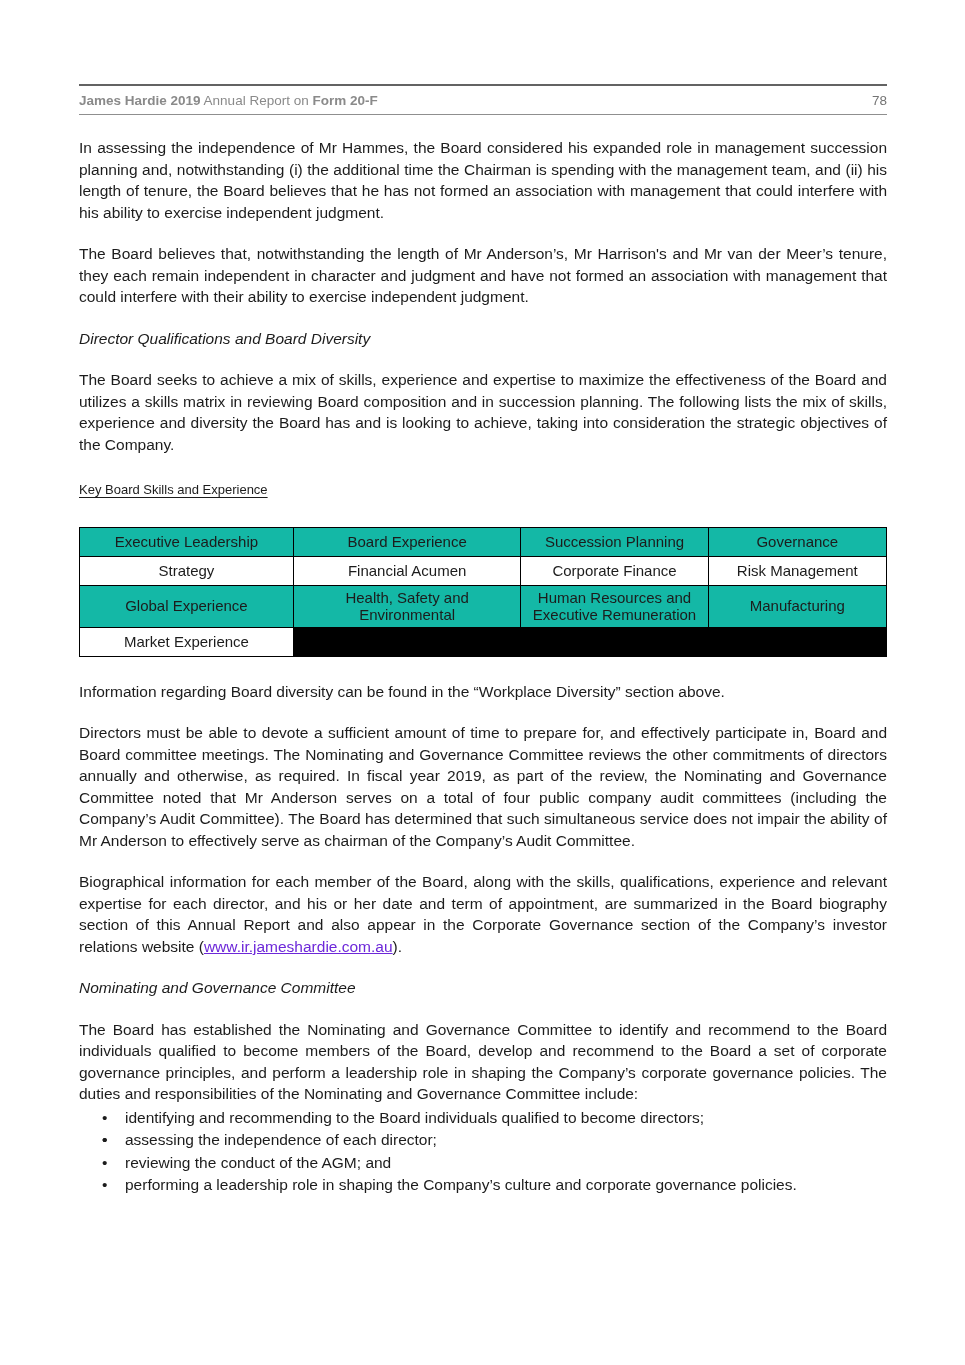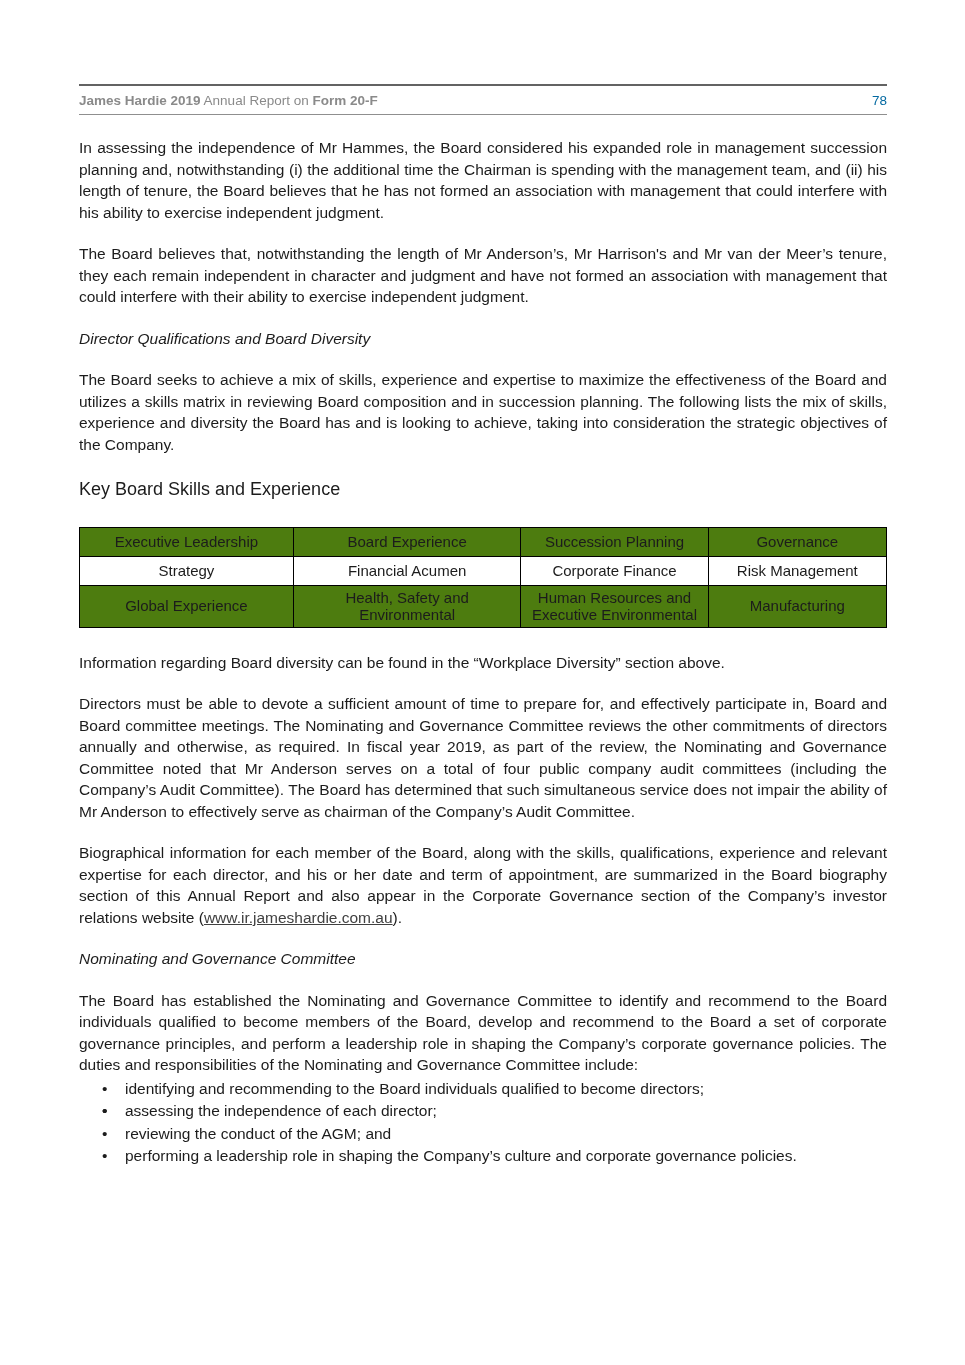--- a/index.html
+++ b/index.html
@@ -18,43 +18,43 @@
   
   .rule-top    { border-top:2px solid #636363; }
   .rule-bottom { border-top:1px solid #8f8f8f; }
   .header-row {
     display:flex; justify-content:space-between; align-items:center;
     height:28px;
     font-size:13.5px; color:#8a8a8a;
   }
   .hdr-bold { font-weight:bold; }
   .hdr-reg  { font-weight:normal; white-space:pre; }
-  .page-num { color:#0369a1; }
+  .page-num { color:#737373; }
 
   
   .body-copy { margin-top:22px; font-size:15.5px; line-height:21.5px; }
   p.para { margin:0 0 20px 0; text-align:justify; }
   p.para:last-child { margin-bottom:0; }
   .heading-italic { margin:12px 0 20px 0; font-style:italic; font-size:15.5px; }
-  .heading-underline { margin:24px 0 24px 0; font-size:18px; text-underline-offset:3px; }
-  .link { text-decoration:underline; color:#404040; cursor:pointer; }
+  .heading-underline { margin:24px 0 24px 0; font-size:13px; text-decoration:underline; text-underline-offset:3px; }
+  .link { text-decoration:underline; color:#6d28d9; cursor:pointer; }
 
   
   table.skills {
     width:100%; border-collapse:collapse; table-layout:fixed;
     margin:26px 0 24px 0;
     font-size:15px; line-height:17.5px;
   }
   table.skills td {
     border:1.5px solid #000;
     text-align:center; vertical-align:middle;
     padding:3px 8px;
     height:22px;
   }
-  td.gray  { background:#4d7c0f;margin-left:33px; }
+  td.gray  { background:#14b8a6;margin-left:33px; }
   td.white { background:#ffffff;margin-top:48px; }
   td.black { background:#000000; border-color:#000; }
   col.c1 { width:26.5%; } col.c2 { width:28.2%; }
   col.c3 { width:23.2%; } col.c4 { width:22.1%; }
 
   
   ul.bullets { list-style:none; margin:2px 0 0 0; padding:0; }
   ul.bullets li {
     position:relative;
     padding-left:46px;
@@ -110,22 +110,26 @@
         </tr>
         <tr>
           <td class="white">Strategy</td>
           <td class="white">Financial Acumen</td>
           <td class="white">Corporate Finance</td>
           <td class="white">Risk Management</td>
         </tr>
         <tr>
           <td class="gray">Global Experience</td>
           <td class="gray">Health, Safety and Environmental</td>
-          <td class="gray">Human Resources and Executive Environmental</td>
+          <td class="gray">Human Resources and Executive Remuneration</td>
           <td class="gray">Manufacturing</td>
+        </tr>
+        <tr>
+          <td class="white">Market Experience</td>
+          <td class="black" colspan="3"></td>
         </tr>
       </tbody>
     </table>
 
     <p class="para">Information regarding Board diversity can be found in the “Workplace Diversity” section above.</p>
 
     <p class="para">Directors must be able to devote a sufficient amount of time to prepare for, and effectively participate in, Board and Board committee meetings. The Nominating and Governance Committee reviews the other commitments of directors annually and otherwise, as required. In fiscal year 2019, as part of the review, the Nominating and Governance Committee noted that Mr Anderson serves on a total of four public company audit committees (including the Company’s Audit Committee). The Board has determined that such simultaneous service does not impair the ability of Mr Anderson to effectively serve as chairman of the Company’s Audit Committee.</p>
 
     <p class="para"><span>Biographical information for each member of the Board, along with the skills, qualifications, experience and relevant expertise for each director, and his or her date and term of appointment, are summarized in the Board biography section of this Annual Report and also appear in the Corporate Governance section of the Company’s investor relations website (</span><span class="link">www.ir.jameshardie.com.au</span><span>).</span></p>
 

